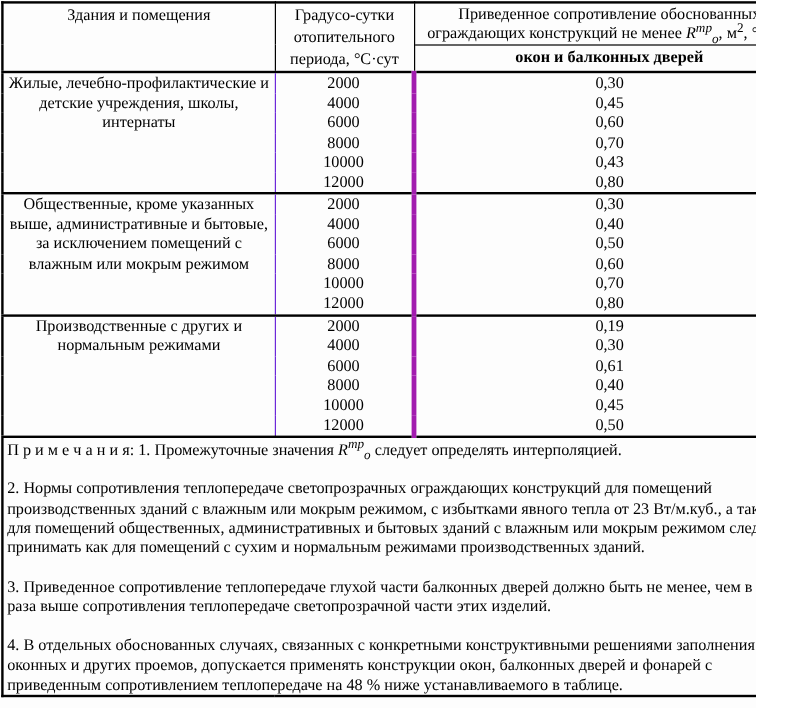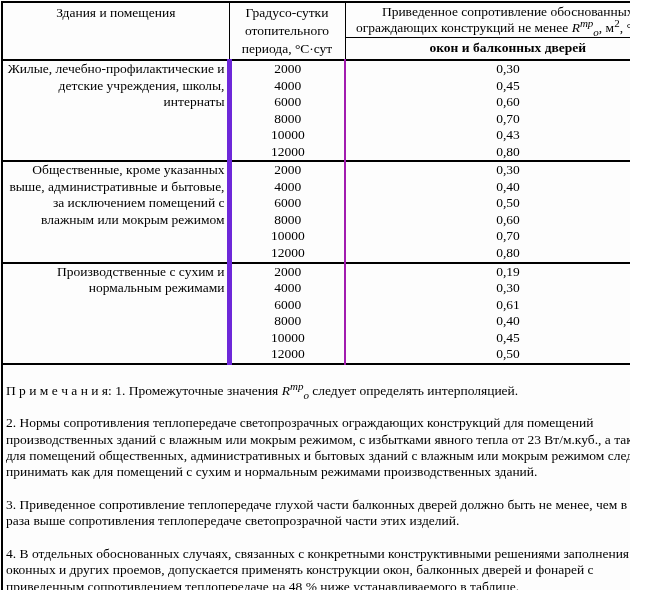--- a/index.html
+++ b/index.html
@@ -32,46 +32,46 @@
     vertical-align: top;
     line-height: 18px;
     padding: 1px 2px;
   }
   .hr1 { height: 31px; }
   .hr2 { height: 22px; }
   .hsub { vertical-align: middle; font-weight: bold; }
   
   .building {
     border-left: 1px solid #000;
-    border-right: 5px solid #6d28d9;
+    border-right: 1px solid #6d28d9;
     vertical-align: top;
-    text-align: right;
+    text-align: center;
     line-height: 16.5px;
     padding: 0 2px;
   }
   .vcell {
     border-left: 1px solid #000;
-    border-right: 2px solid #a21caf;
+    border-right: 4px solid #a21caf;
     border-top: none;
     border-bottom: none;
     text-align: center;
     line-height: 16.55px;
     height: 16.55px;
     vertical-align: middle;
   }
   tr.gstart td { border-top: 2px solid #000; }
   
   td.notes {
     border-top: 2px solid #000;
     vertical-align: top;
     text-align: left;
     padding: 2px 4px 0 3px;
   }
   p.note {
-    margin: 16px 0 16px 0;
+    margin: 0 0 16px 0;
     line-height: 16.4px;
     font-size: 13.5px;
   }
   p.note:last-child { margin-bottom: 0; }
   .sp { letter-spacing: 0; }
   sup, sub { font-size: 11px; line-height: 0; }
   .it { font-style: italic; }
 </style>
 </head>
 <body>
@@ -140,21 +140,21 @@
       <tr>
           <td class="vcell">10000</td>
           <td class="vcell">0,70</td>
         </tr>
       <tr>
           <td class="vcell">12000</td>
           <td class="vcell">0,80</td>
         </tr>
 
       <tr class="gstart">
-        <td class="building" rowspan="6">Производственные с сухим и нормальным режимами</td>
+        <td class="building" rowspan="6">Производственные с других и нормальным режимами</td>
         <td class="vcell">2000</td>
         <td class="vcell">0,19</td>
       </tr>
       <tr>
           <td class="vcell">4000</td>
           <td class="vcell">0,30</td>
         </tr>
       <tr>
           <td class="vcell">6000</td>
           <td class="vcell">0,61</td>

